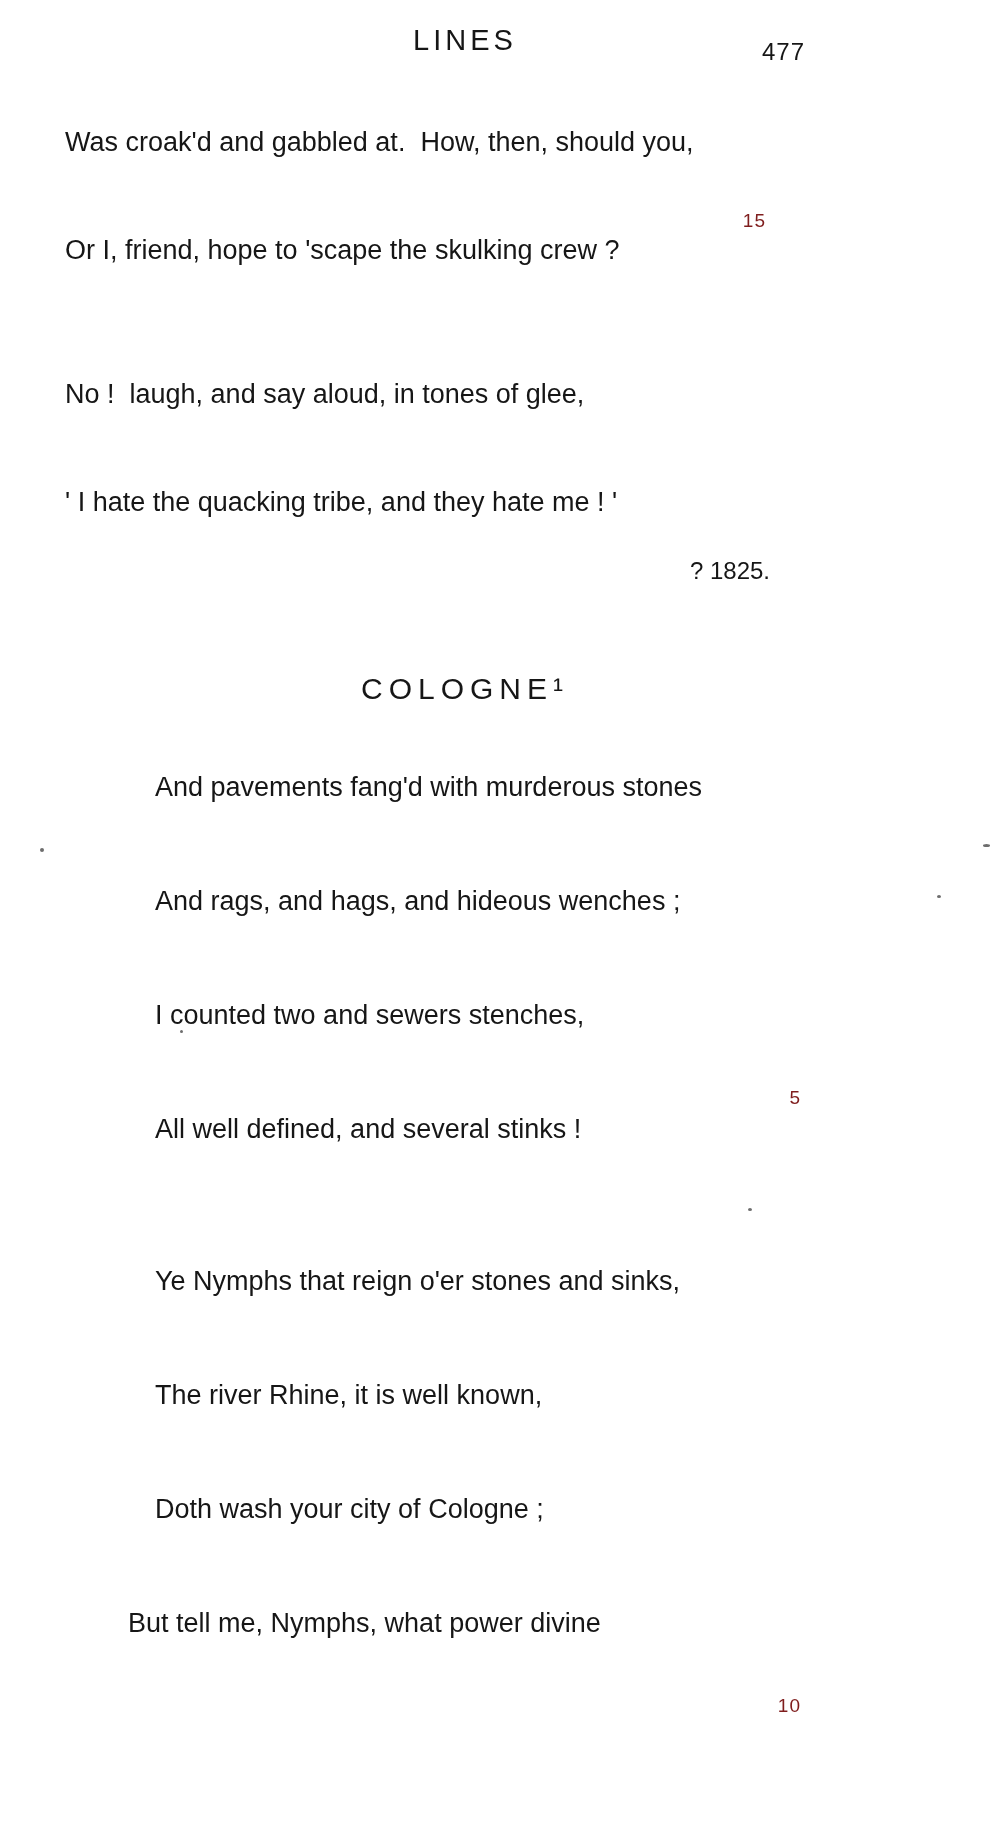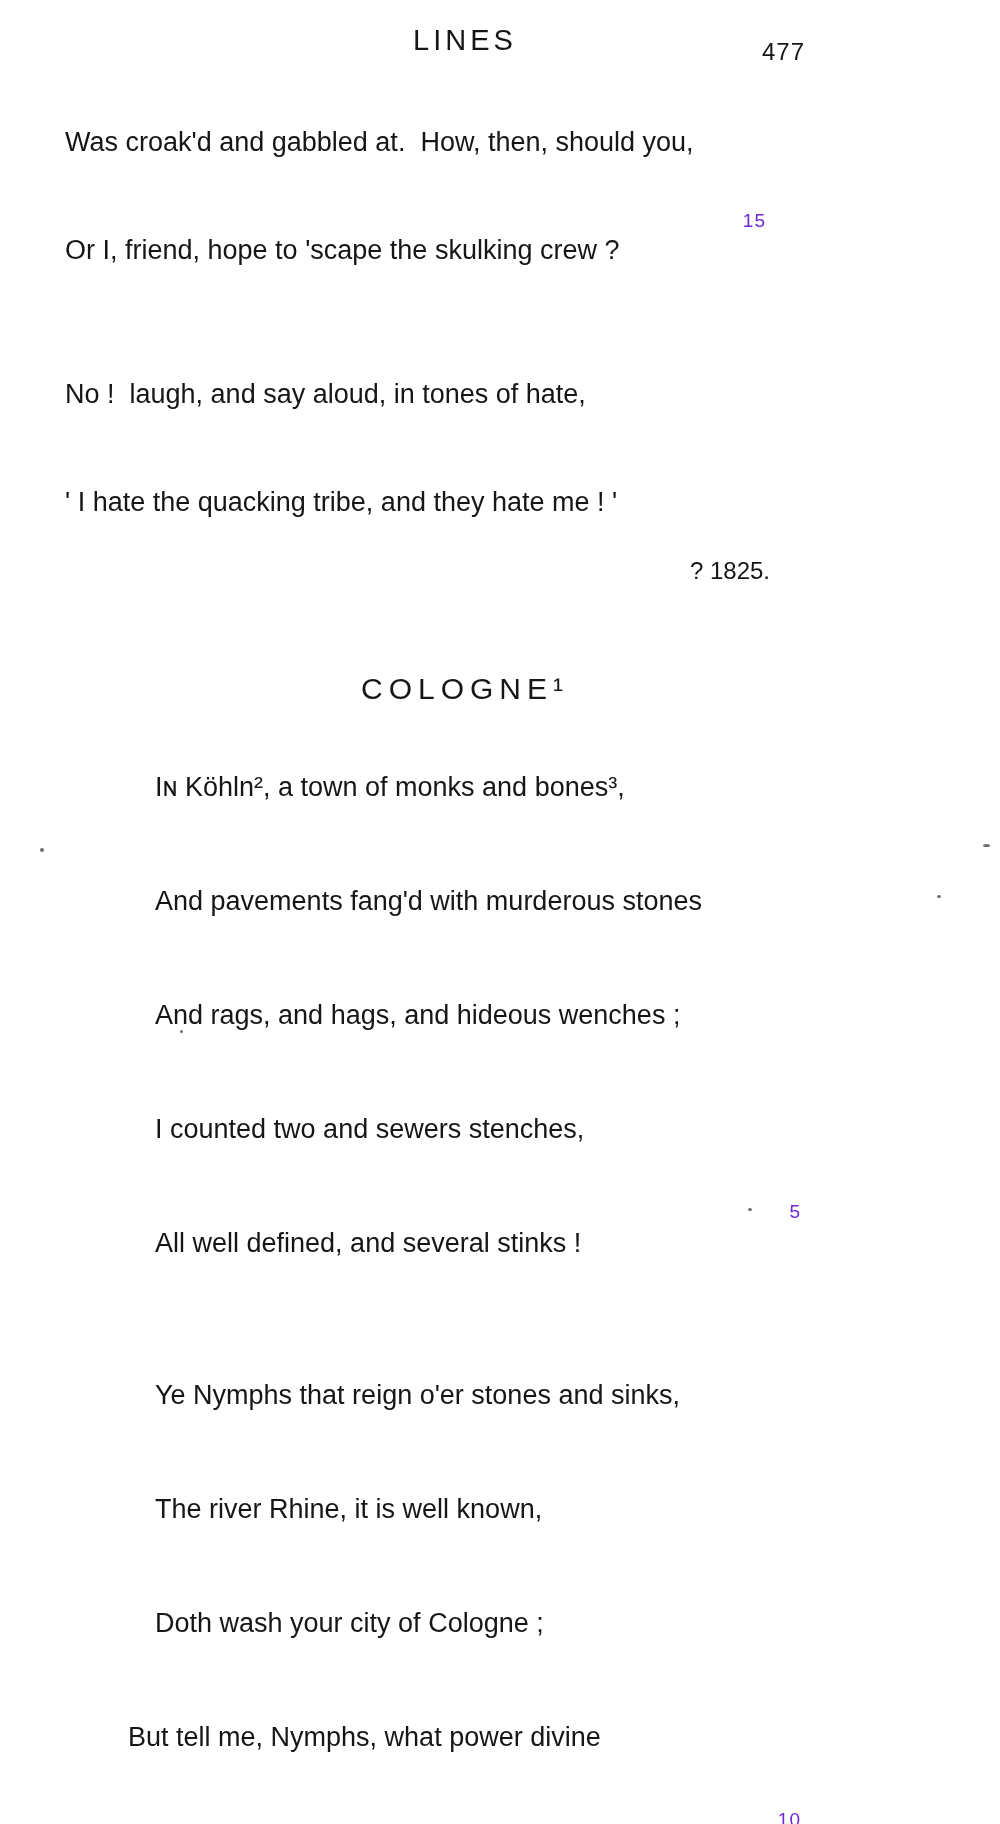--- a/index.html
+++ b/index.html
@@ -10,21 +10,21 @@
   .htitle{text-align:center;font-size:29px;letter-spacing:4px;transform:translateX(35px);}
   .hpage{position:absolute;right:0;top:10px;font-size:24px;letter-spacing:1px;margin-top:28px;}
 
   .poem{font-size:27px;}
   .block{position:relative;margin-left:55px;width:750px;}
   .pline{position:relative;white-space:pre-wrap;}
   .lh36 .pline{line-height:36px;}
   .lh38 .pline{line-height:38px;}
   .ind28{margin-left:28px;}
   .ind55{margin-left:55px;}
-  .lnum{position:absolute;right:4px;top:7px;font-size:19px;letter-spacing:1px;color:#6d28d9;}
+  .lnum{position:absolute;right:4px;top:7px;font-size:19px;letter-spacing:1px;color:#7f1d1d;}
   .pdate{font-size:24px;line-height:30px;margin-left:12px;white-space:pre-wrap;text-align:right;}
 
   .sec-title{margin-left:55px;width:750px;text-align:center;font-size:30px;letter-spacing:6px;
              line-height:38px;margin-top:84px;transform:translateX(35px);white-space:pre-wrap;}
   .poem-cologne{margin-top:22px;}
 
   .speck{position:absolute;background:#6d6d6d;border-radius:50%;}
 </style>
 </head>
 <body>
@@ -38,34 +38,31 @@
 
   <div class="block poem lh36" style="margin-top:28px;margin-left:20px;">
     <div class="pline">
       <span>Was croak'd and gabbled at.  How, then, should you,</span>
     </div>
     <div class="pline">
       <span>Or I, friend, hope to 'scape the skulking crew ?</span>
       <span class="lnum">15</span>
     </div>
     <div class="pline">
-      <span>No !  laugh, and say aloud, in tones of hate,</span>
+      <span>No !  laugh, and say aloud, in tones of glee,</span>
     </div>
     <div class="pline">
       <span>' I hate the quacking tribe, and they hate me ! '</span>
     </div>
     <div class="pdate">? 1825.</div>
   </div>
 
   <div class="sec-title">COLOGNE¹</div>
 
   <div class="block poem lh38 poem-cologne">
-    <div class="pline">
-      <span class="ind55" style="display:inline-block">Iɴ Köhln², a town of monks and bones³,</span>
-    </div>
     <div class="pline">
       <span class="ind55" style="display:inline-block">And pavements fang'd with murderous stones</span>
     </div>
     <div class="pline">
       <span class="ind55" style="display:inline-block">And rags, and hags, and hideous wenches ;</span>
     </div>
     <div class="pline">
       <span class="ind55" style="display:inline-block">I counted two and sewers stenches,</span>
     </div>
     <div class="pline">

